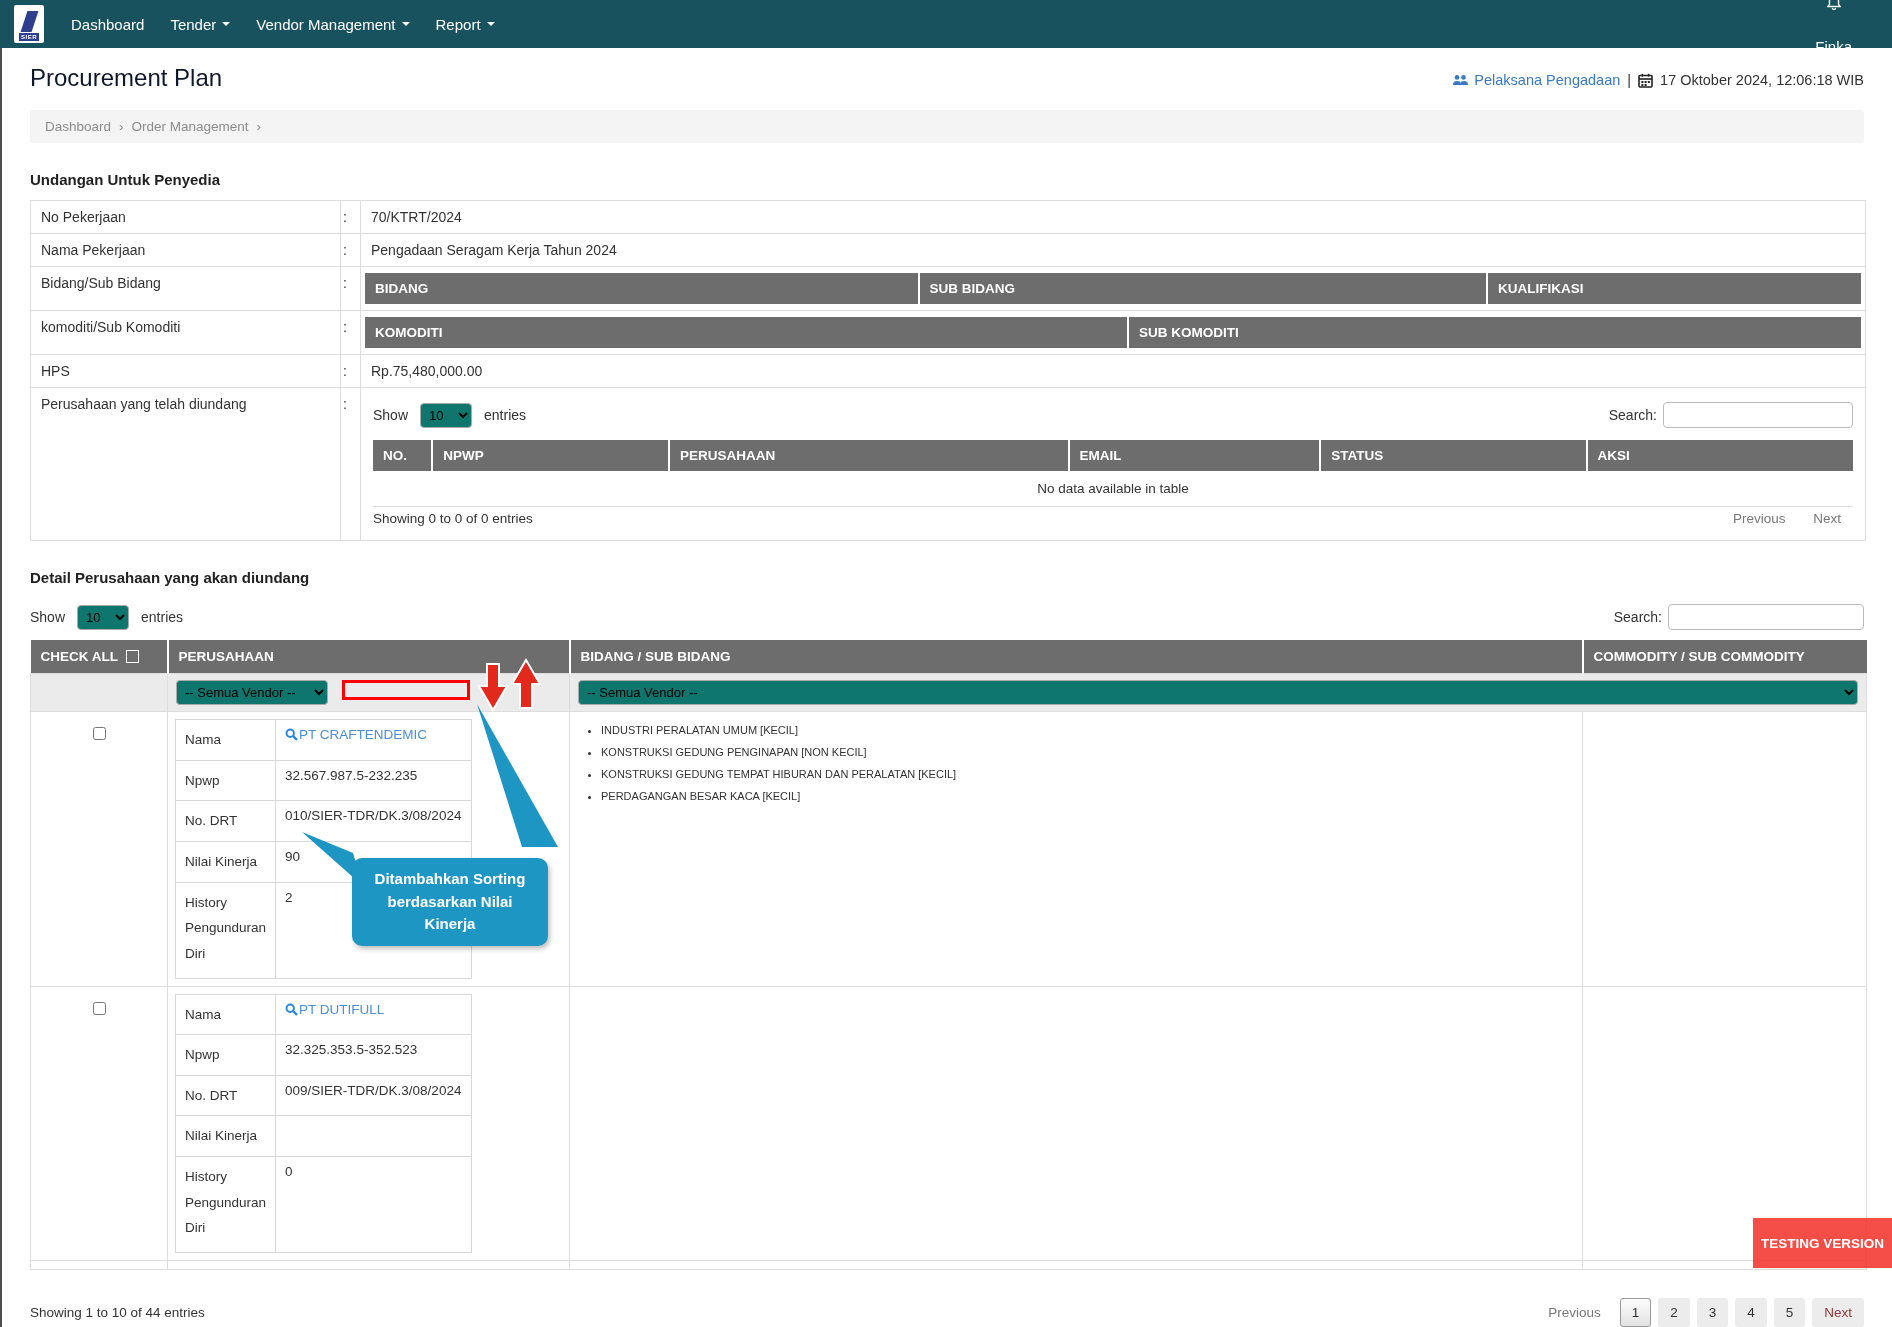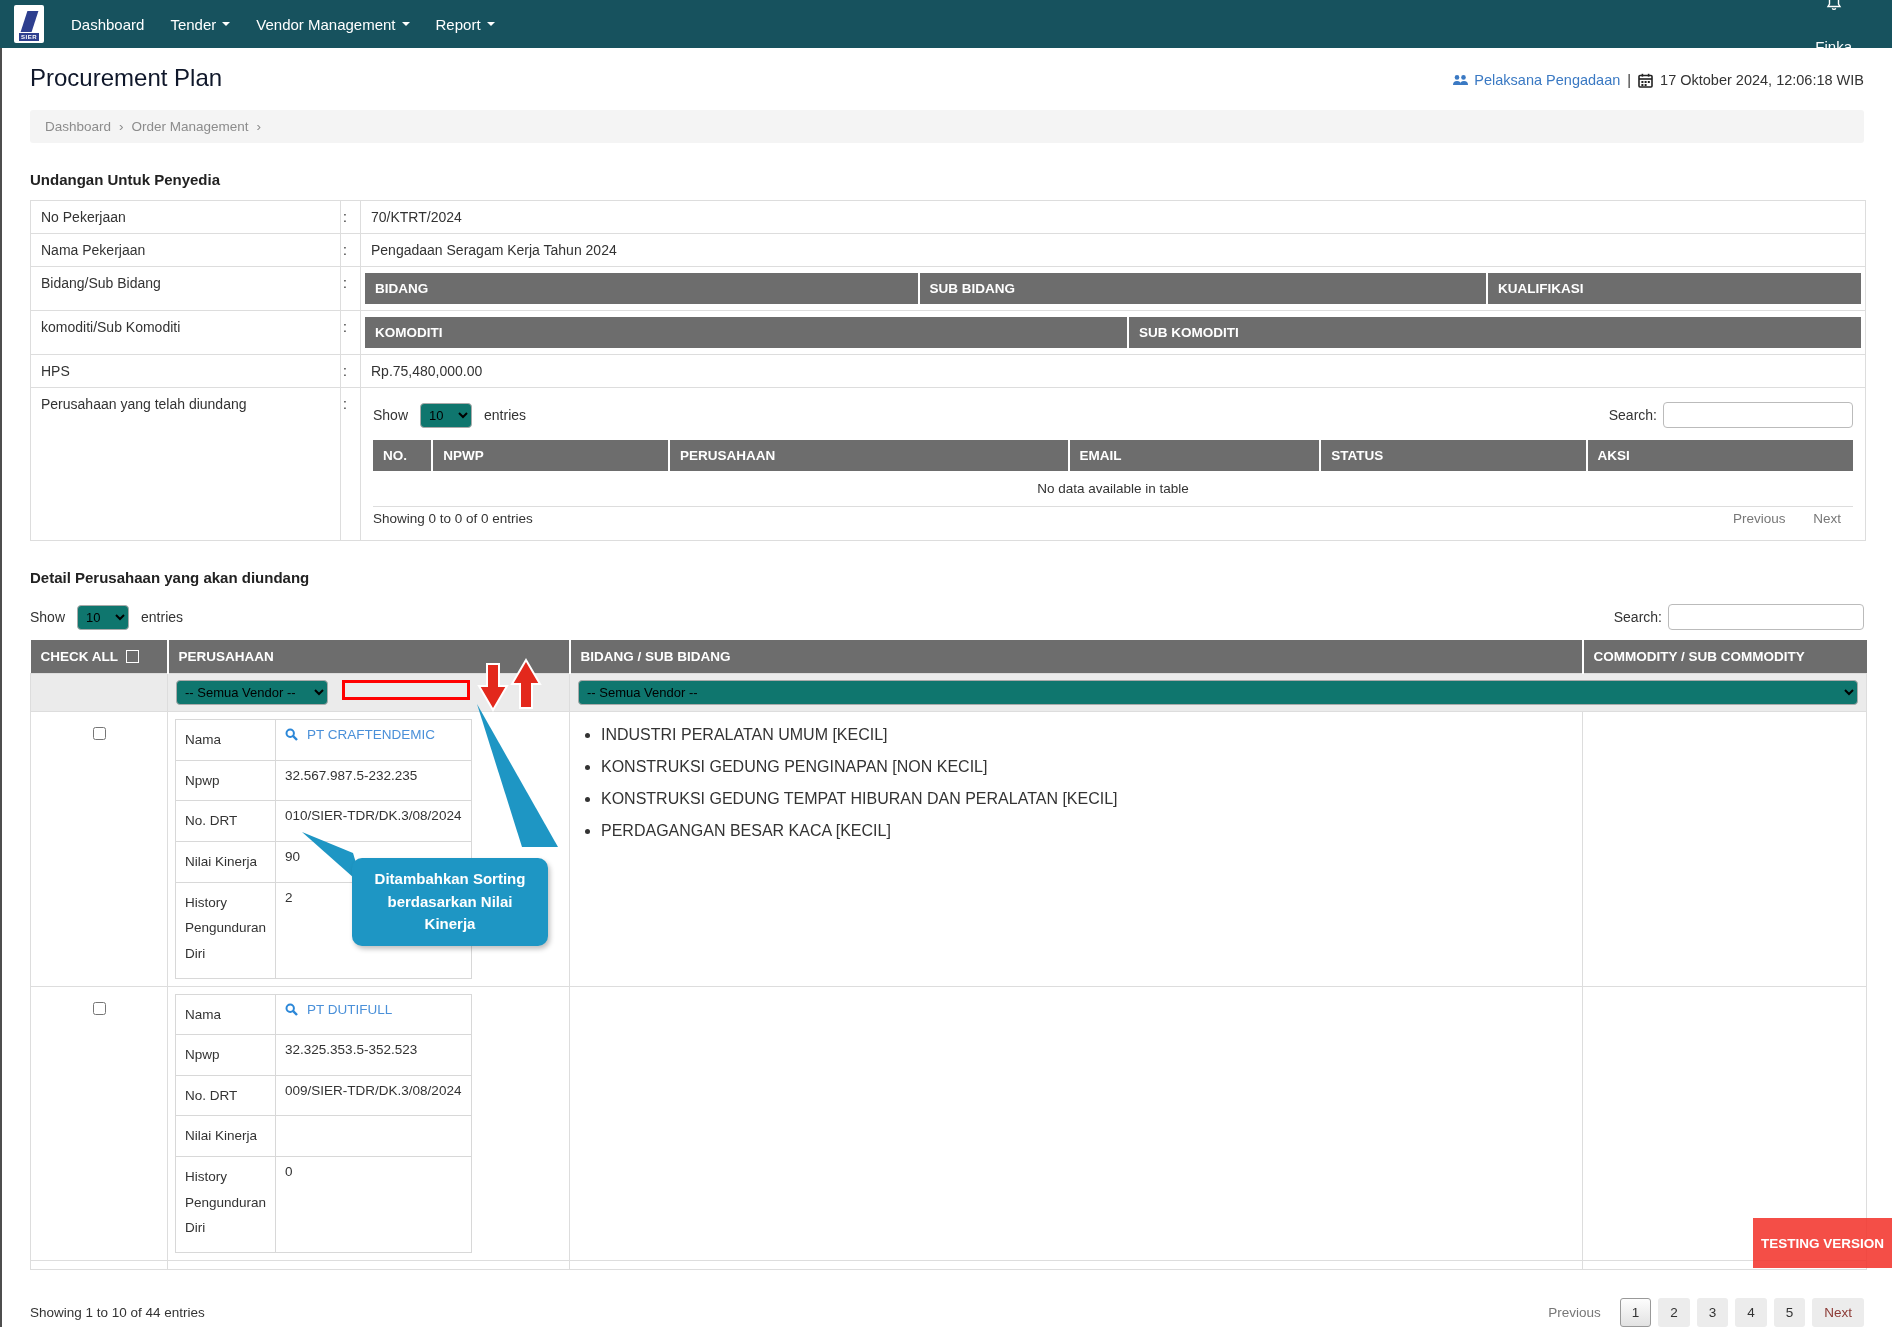--- a/index.html
+++ b/index.html
@@ -52,22 +52,22 @@
   .detail-table { width:1836px; border-collapse:collapse; table-layout:fixed; }
   .detail-table th { background:#6d6d6d; color:#fff; text-align:left; font-size:13.5px; font-weight:bold; padding:9px 10px; border-left:2px solid #fff; }
   .detail-table th:first-child { border-left:none; }
   .detail-table td { border:1px solid #ddd; vertical-align:top; font-size:13.5px; }
   .filter-row td { background:#ebebeb; padding:6px 8px; }
   .chk-all { display:inline-block; width:13px; height:13px; border:1px solid #fff; background:#6d6d6d; vertical-align:-2px; margin-left:8px; cursor:pointer; }
   .row-check { text-align:center; padding-top:12px !important; }
   .inner-table { border-collapse:collapse; margin:6px; width:297px; }
   .inner-table td { border:1px solid #d8d8d8; padding:7px 9px; font-size:13.5px; vertical-align:top; }
   .inner-lbl { width:88px; line-height:1.9; }
-  .name-link { color:#4a90d9; display:flex; align-items:center; gap:9px; cursor:pointer; font-size:13.5px; }
-  .bidang-list { margin:6px 0 0 0; padding-left:30px; line-height:2; font-size:16px; color:#333; }
+  .name-link { color:#4a90d9; display:flex; align-items:center; gap:1px; cursor:pointer; font-size:13.5px; }
+  .bidang-list { margin:6px 0 0 0; padding-left:30px; line-height:2; font-size:11px; color:#333; }
   .sliver td { height:9px; padding:0; }
   
   .ann-overlay { position:absolute; left:0; top:0; pointer-events:none; z-index:5; }
   .ann-redbox { position:absolute; left:312px; top:40px; width:128px; height:20px; border:3px solid #f00; z-index:7; pointer-events:none; }
   .ann-bubble { position:absolute; left:322px; top:218px; width:196px; background:#1e96c4; border-radius:10px; color:#fff; font-weight:bold; font-size:15px; text-align:center; line-height:1.5; padding:10px 8px; z-index:6; box-shadow:2px 3px 5px rgba(0,0,0,.25); pointer-events:none; }
   
   .detail-footer { display:flex; justify-content:space-between; align-items:center; margin:28px 28px 0 28px; font-size:13.5px; }
   .pagination { display:flex; align-items:center; gap:7px; }
   .page-btn { background:#ececec; border:1px solid transparent; border-radius:3px; padding:6px 11px; font-size:13.5px; color:#333; cursor:pointer; }
   .page-btn.current { background:linear-gradient(#fdfdfd,#e2e2e2); border:1px solid #999; }

